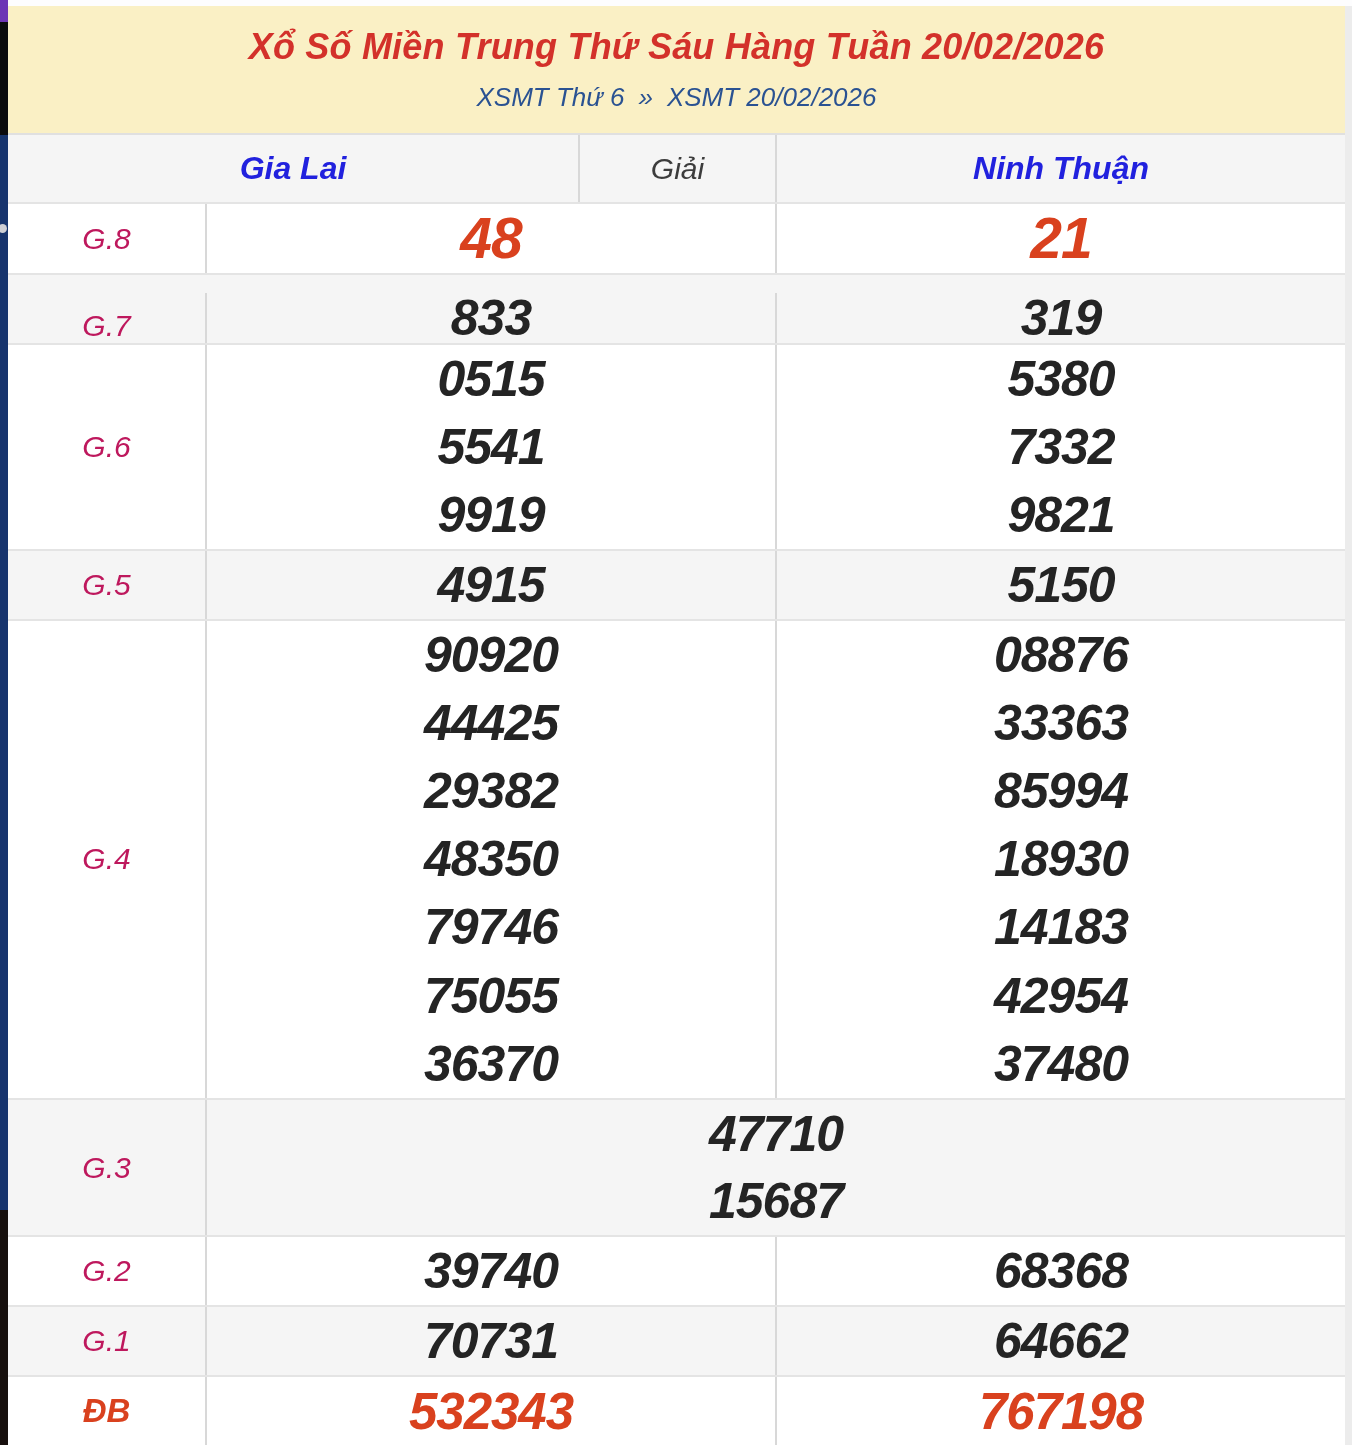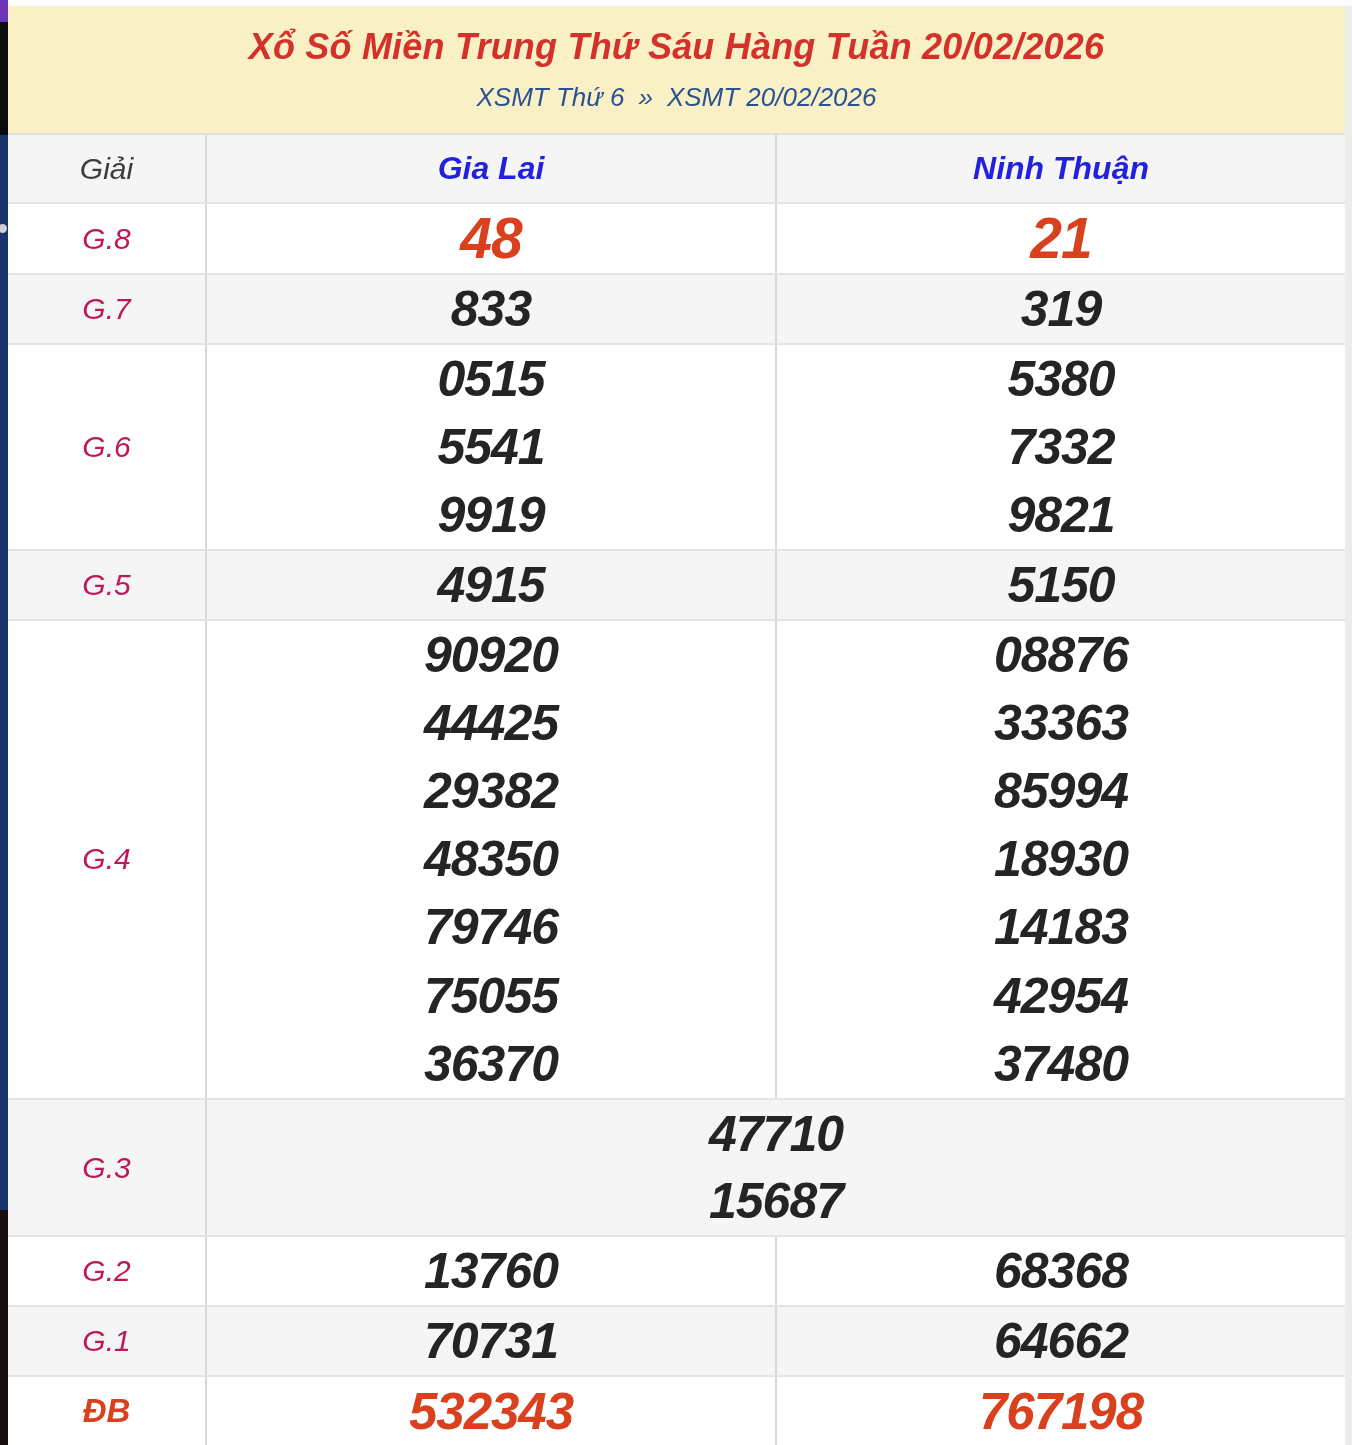--- a/index.html
+++ b/index.html
@@ -82,25 +82,25 @@
       <div class="hero-title">Xổ Số Miền Trung Thứ Sáu Hàng Tuần 20/02/2026</div>
       <div class="hero-sub">
         <a>XSMT Thứ 6</a>
         <span>»</span>
         <a>XSMT 20/02/2026</a>
       </div>
     </div>
 
     <div class="tbl">
       <div class="row header-row">
+        <div class="cell val-cell">
+          <a class="col-head">Gia Lai</a>
+        </div>
         <div class="cell label-cell">
           <span class="giai-label">Giải</span>
-        </div>
-        <div class="cell val-cell">
-          <a class="col-head">Gia Lai</a>
         </div>
         <div class="cell val-cell">
           <a class="col-head">Ninh Thuận</a>
         </div>
       </div>
       <div id="rows-mount">
           <div class="row" style="height: 71px;">
             <div class="cell label-cell">
               <span class="row-label">G.8</span>
             </div>
@@ -108,64 +108,64 @@
               <div class="num-line">
                 <span class="num red xl">48</span>
               </div>
             </div>
             <div class="cell val-cell">
               <div class="num-line">
                 <span class="num red xl">21</span>
               </div>
             </div>
           </div>
+          <div class="row shaded" style="height: 70px; align-items: flex-end;">
+            <div class="cell label-cell">
+              <span class="row-label">G.7</span>
+            </div>
+            <div class="cell val-cell">
+              <div class="num-line">
+                <span class="num">833</span>
+              </div>
+            </div>
+            <div class="cell val-cell">
+              <div class="num-line">
+                <span class="num">319</span>
+              </div>
+            </div>
+          </div>
+          <div class="row" style="height: 205.5px;">
+            <div class="cell label-cell">
+              <span class="row-label">G.6</span>
+            </div>
+            <div class="cell val-cell">
+              <div class="num-line">
+                <span class="num">0515</span>
+              </div>
+              <div class="num-line">
+                <span class="num">5541</span>
+              </div>
+              <div class="num-line">
+                <span class="num">9919</span>
+              </div>
+            </div>
+            <div class="cell val-cell">
+              <div class="num-line">
+                <span class="num">5380</span>
+              </div>
+              <div class="num-line">
+                <span class="num">7332</span>
+              </div>
+              <div class="num-line">
+                <span class="num">9821</span>
+              </div>
+            </div>
+          </div>
           <div class="row shaded" style="height: 70px;">
             <div class="cell label-cell">
-              <span class="row-label">G.7</span>
-            </div>
-            <div class="cell val-cell">
-              <div class="num-line">
-                <span class="num">833</span>
-              </div>
-            </div>
-            <div class="cell val-cell">
-              <div class="num-line">
-                <span class="num">319</span>
-              </div>
-            </div>
-          </div>
-          <div class="row" style="height: 205.5px;">
-            <div class="cell label-cell">
-              <span class="row-label">G.6</span>
-            </div>
-            <div class="cell val-cell">
-              <div class="num-line">
-                <span class="num">0515</span>
-              </div>
-              <div class="num-line">
-                <span class="num">5541</span>
-              </div>
-              <div class="num-line">
-                <span class="num">9919</span>
-              </div>
-            </div>
-            <div class="cell val-cell">
-              <div class="num-line">
-                <span class="num">5380</span>
-              </div>
-              <div class="num-line">
-                <span class="num">7332</span>
-              </div>
-              <div class="num-line">
-                <span class="num">9821</span>
-              </div>
-            </div>
-          </div>
-          <div class="row shaded" style="height: 70px;">
-            <div class="cell label-cell">
               <span class="row-label">G.5</span>
             </div>
             <div class="cell val-cell">
               <div class="num-line">
                 <span class="num">4915</span>
               </div>
             </div>
             <div class="cell val-cell">
               <div class="num-line">
                 <span class="num">5150</span>
@@ -235,21 +235,21 @@
                 <span class="num">15687</span>
               </div>
             </div>
           </div>
           <div class="row" style="height: 70px;">
             <div class="cell label-cell">
               <span class="row-label">G.2</span>
             </div>
             <div class="cell val-cell">
               <div class="num-line">
-                <span class="num">13760</span>
+                <span class="num">39740</span>
               </div>
             </div>
             <div class="cell val-cell">
               <div class="num-line">
                 <span class="num">68368</span>
               </div>
             </div>
           </div>
           <div class="row shaded" style="height: 70px;">
             <div class="cell label-cell">

